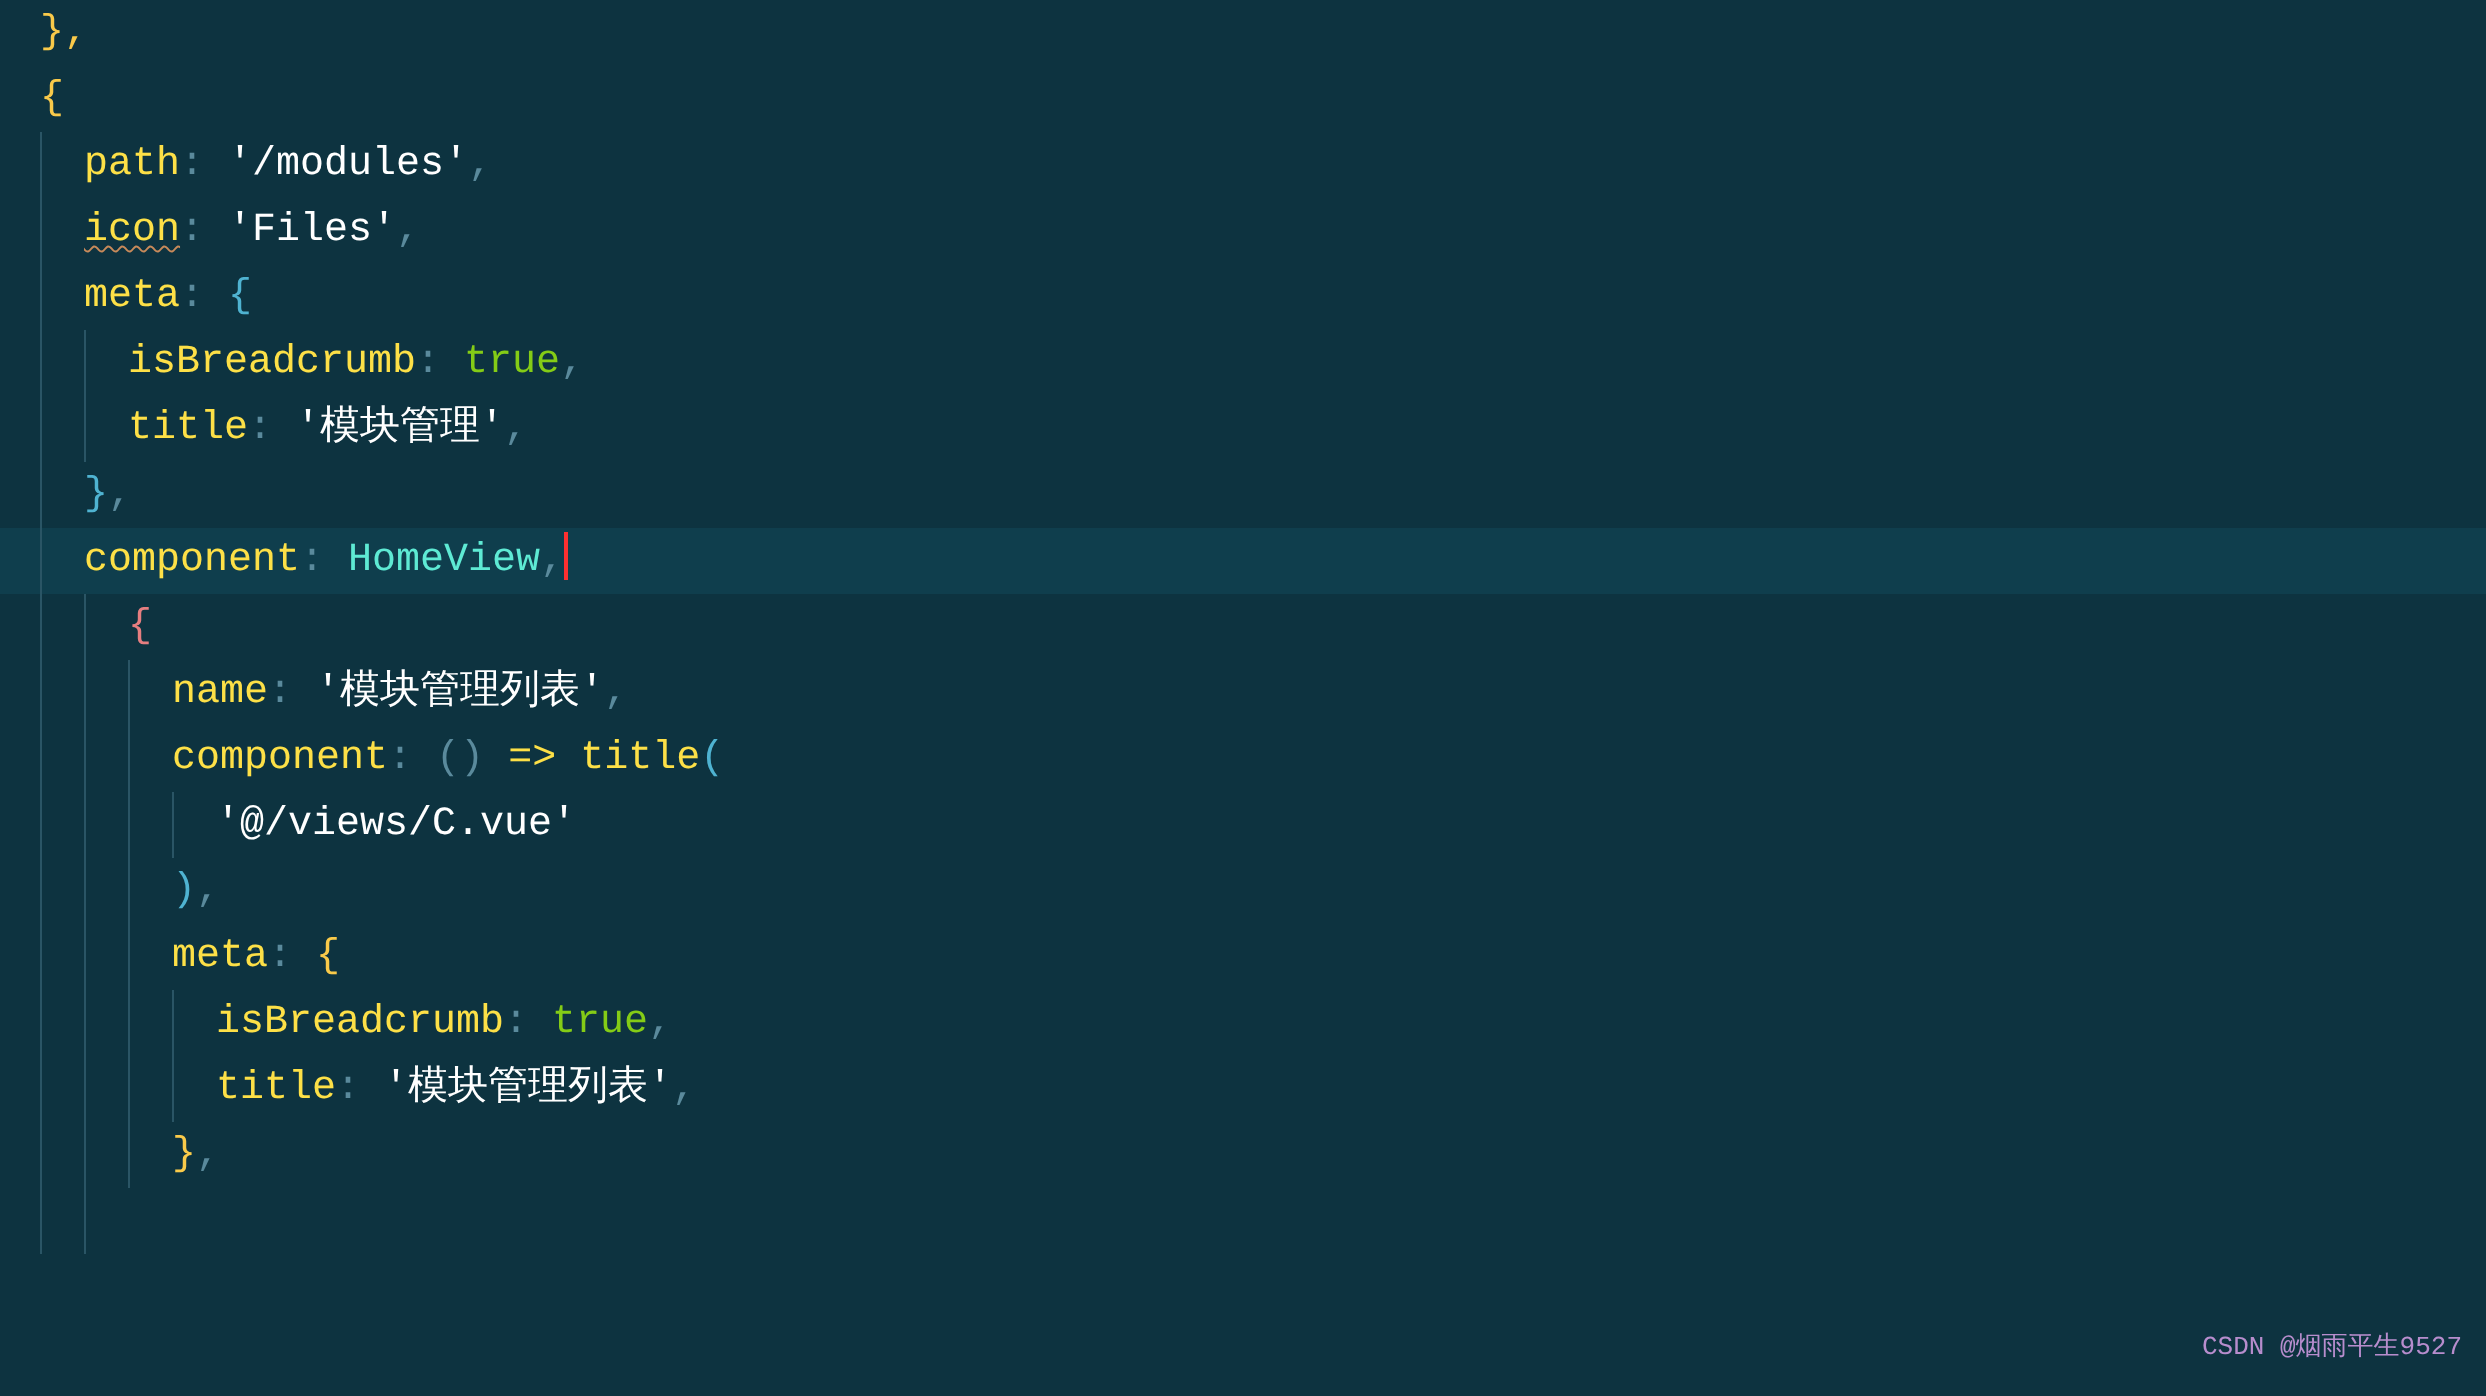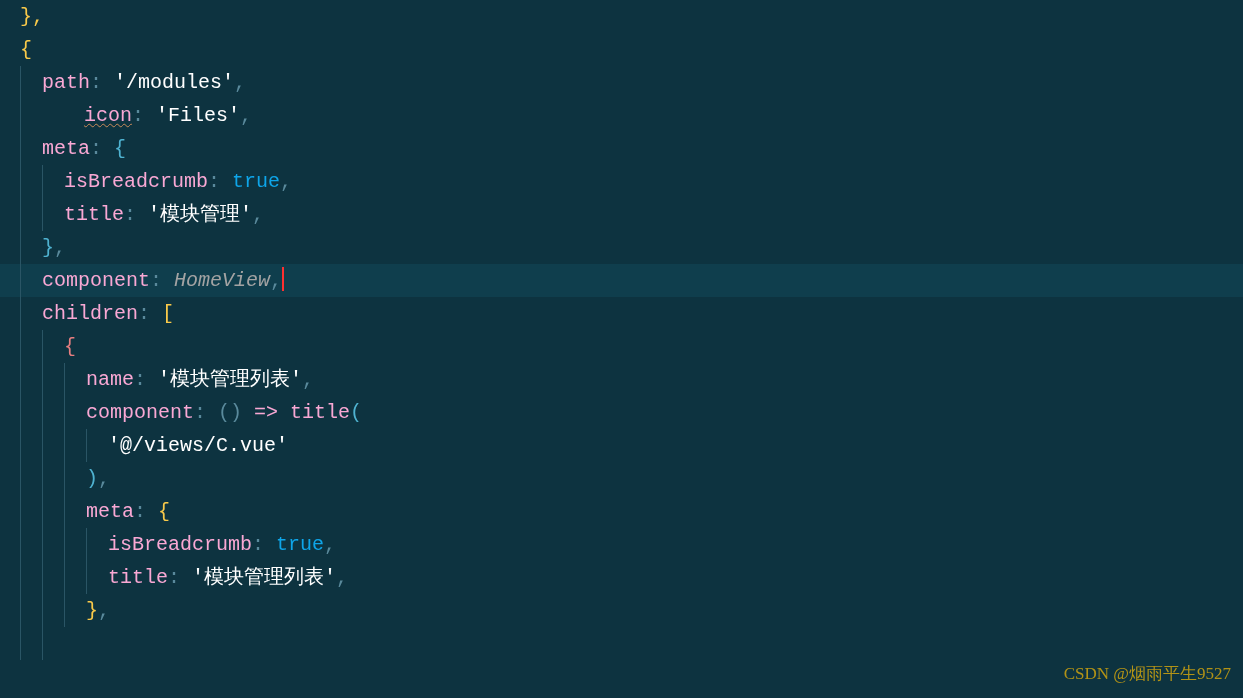--- a/index.html
+++ b/index.html
@@ -30,68 +30,66 @@
     .line.highlighted {
       background: #0f3e4d;
     }
     .indent-guide {
       display: inline-block;
       width: 22px;
       border-left: 1px solid #2a5565;
       height: 33px;
       vertical-align: top;
     }
-    .key { color: #f9a8d4; text-align: right; }
+    .key { color: #fde047; text-align: right; }
     .colon { color: #5a8a9c; }
     .string { color: #ffffff; }
     .keyword { color: #e67e80; font-weight: 500; }
-    .bool { color: #0ea5e9; }
+    .bool { color: #84cc16; }
     .brace { color: #f9ca4a; }
     .bracket-blue { color: #4fb3d1; }
     .punct { color: #5a8a9c; }
-    .identifier { color: #a3a3a3; font-style: italic; }
+    .identifier { color: #5eead4; }
     .cursor {
       display: inline-block;
       width: 2px;
       height: 24px;
       background: #ff3030;
       vertical-align: middle;
       position: relative;
       top: -2px;
     }
     .wavy {
       text-decoration: underline wavy #c88a5a;
       text-decoration-thickness: 1px;
       text-underline-offset: 2px;
-      margin-left: 42px;
     }
     .watermark {
       position: absolute;
       bottom: 8px;
       right: 12px;
-      color: #eab308;
-      font-size: 17px;
-      font-family: Liberation Serif, serif;
+      color: #f0abfc;
+      font-size: 13px;
+      font-family: Liberation Mono, monospace;
       opacity: 0.75;
     }
   </style>
 </head>
 <body>
 
 <div class="editor">
   <div class="line"><span class="brace">},</span></div>
   <div class="line"><span class="brace">{</span></div>
   <div class="line"><span class="indent-guide"></span><span class="key">path</span><span class="colon">: </span><span class="string">'/modules'</span><span class="punct">,</span></div>
   <div class="line"><span class="indent-guide"></span><span class="key wavy">icon</span><span class="colon">: </span><span class="string">'Files'</span><span class="punct">,</span></div>
   <div class="line"><span class="indent-guide"></span><span class="key">meta</span><span class="colon">: </span><span class="bracket-blue">{</span></div>
   <div class="line"><span class="indent-guide"></span><span class="indent-guide"></span><span class="key">isBreadcrumb</span><span class="colon">: </span><span class="bool">true</span><span class="punct">,</span></div>
   <div class="line"><span class="indent-guide"></span><span class="indent-guide"></span><span class="key">title</span><span class="colon">: </span><span class="string">'模块管理'</span><span class="punct">,</span></div>
   <div class="line"><span class="indent-guide"></span><span class="bracket-blue">}</span><span class="punct">,</span></div>
   <div class="line highlighted"><span class="indent-guide"></span><span class="key">component</span><span class="colon">: </span><span class="identifier">HomeView</span><span class="punct">,</span><span class="cursor"></span></div>
-  <div class="line"><span class="indent-guide"></span><span class="key">children</span><span class="colon">: </span><span class="brace">[</span></div>
   <div class="line"><span class="indent-guide"></span><span class="indent-guide"></span><span class="keyword">{</span></div>
   <div class="line"><span class="indent-guide"></span><span class="indent-guide"></span><span class="indent-guide"></span><span class="key">name</span><span class="colon">: </span><span class="string">'模块管理列表'</span><span class="punct">,</span></div>
   <div class="line"><span class="indent-guide"></span><span class="indent-guide"></span><span class="indent-guide"></span><span class="key">component</span><span class="colon">: </span><span class="punct">() </span><span class="key">=&gt;</span><span class="punct"> </span><span class="key">title</span><span class="bracket-blue">(</span></div>
   <div class="line"><span class="indent-guide"></span><span class="indent-guide"></span><span class="indent-guide"></span><span class="indent-guide"></span><span class="string">'@/views/C.vue'</span></div>
   <div class="line"><span class="indent-guide"></span><span class="indent-guide"></span><span class="indent-guide"></span><span class="bracket-blue">)</span><span class="punct">,</span></div>
   <div class="line"><span class="indent-guide"></span><span class="indent-guide"></span><span class="indent-guide"></span><span class="key">meta</span><span class="colon">: </span><span class="brace">{</span></div>
   <div class="line"><span class="indent-guide"></span><span class="indent-guide"></span><span class="indent-guide"></span><span class="indent-guide"></span><span class="key">isBreadcrumb</span><span class="colon">: </span><span class="bool">true</span><span class="punct">,</span></div>
   <div class="line"><span class="indent-guide"></span><span class="indent-guide"></span><span class="indent-guide"></span><span class="indent-guide"></span><span class="key">title</span><span class="colon">: </span><span class="string">'模块管理列表'</span><span class="punct">,</span></div>
   <div class="line"><span class="indent-guide"></span><span class="indent-guide"></span><span class="indent-guide"></span><span class="brace">}</span><span class="punct">,</span></div>
   <div class="line"><span class="indent-guide"></span><span class="indent-guide"></span></div>

